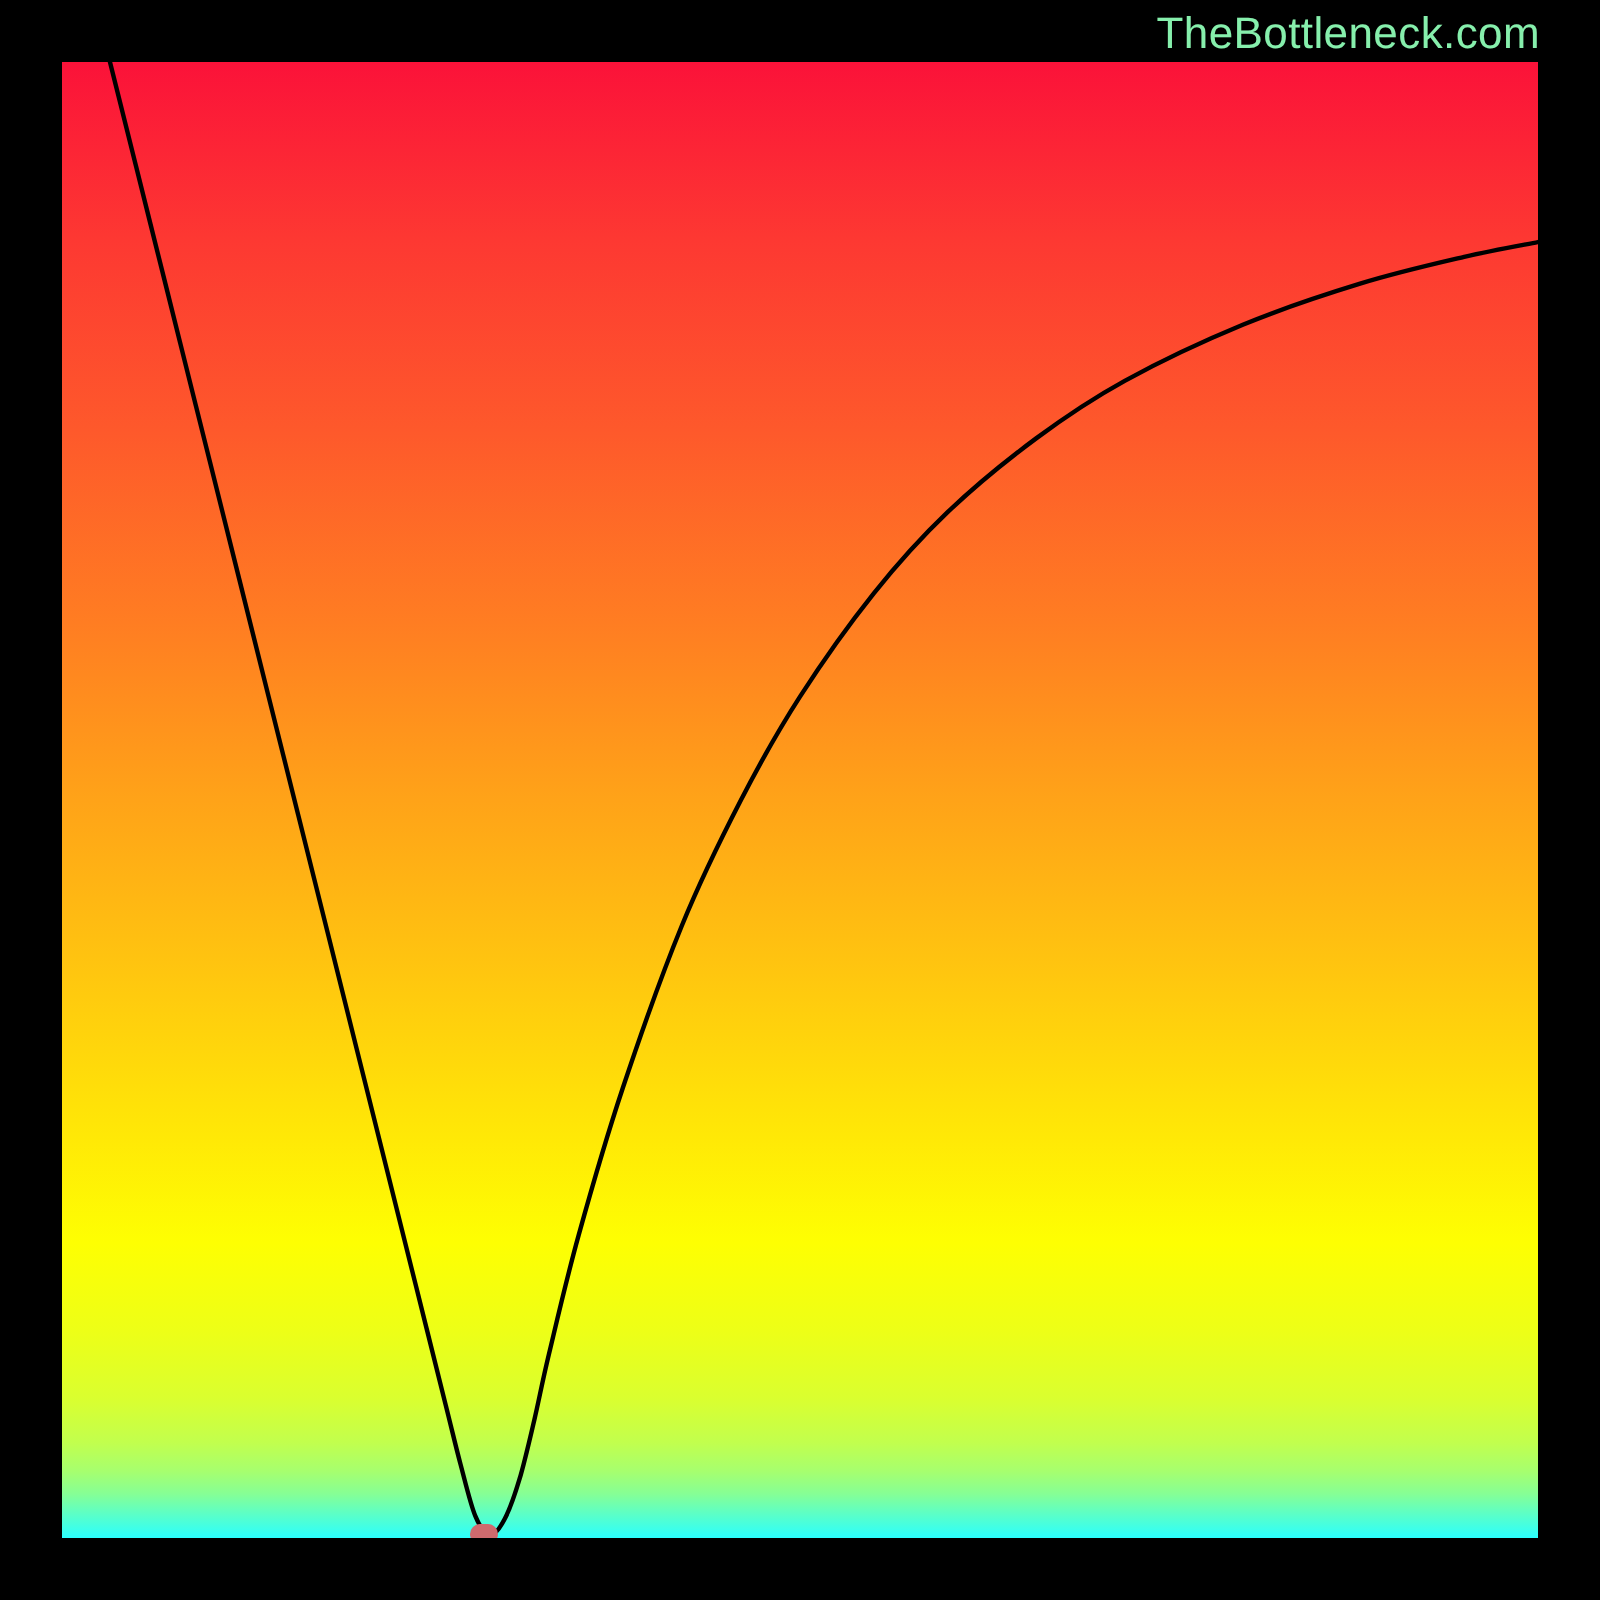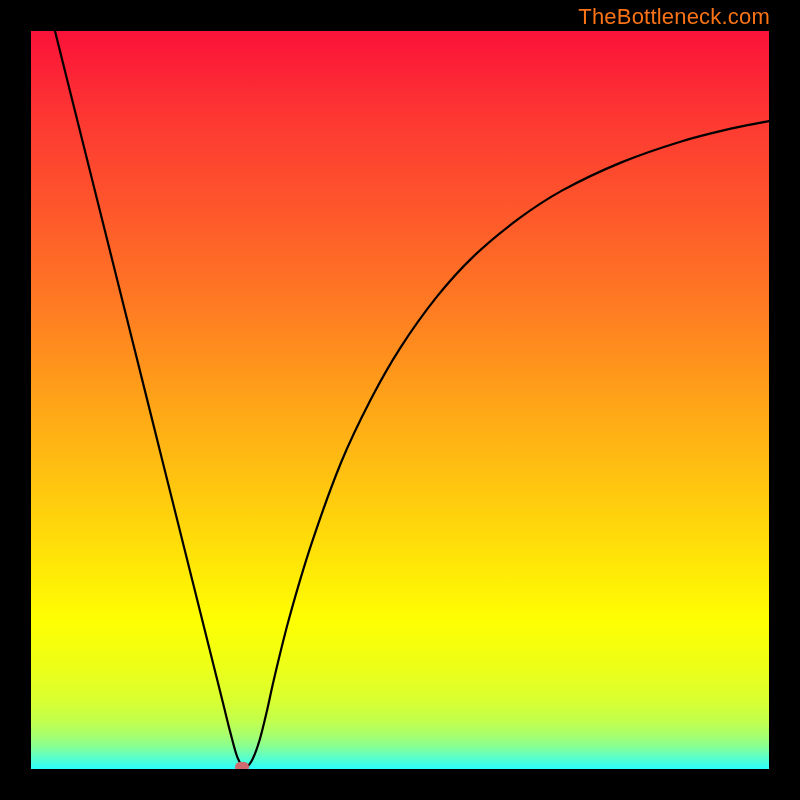--- a/index.html
+++ b/index.html
@@ -32,21 +32,21 @@
     inset: 0;
   }
   .curve-svg {
     position: absolute;
     inset: 0;
   }
   .watermark {
     position: absolute;
     top: 4px;
     right: 30px;
-    color: #f97316;
+    color: #86efac;
     font-size: 22px;
     font-weight: 500;
     letter-spacing: 0.2px;
   }
   .marker {
     position: absolute;
     width: 14px;
     height: 10px;
     border-radius: 5px;
     transform: translate(-50%, -50%);

